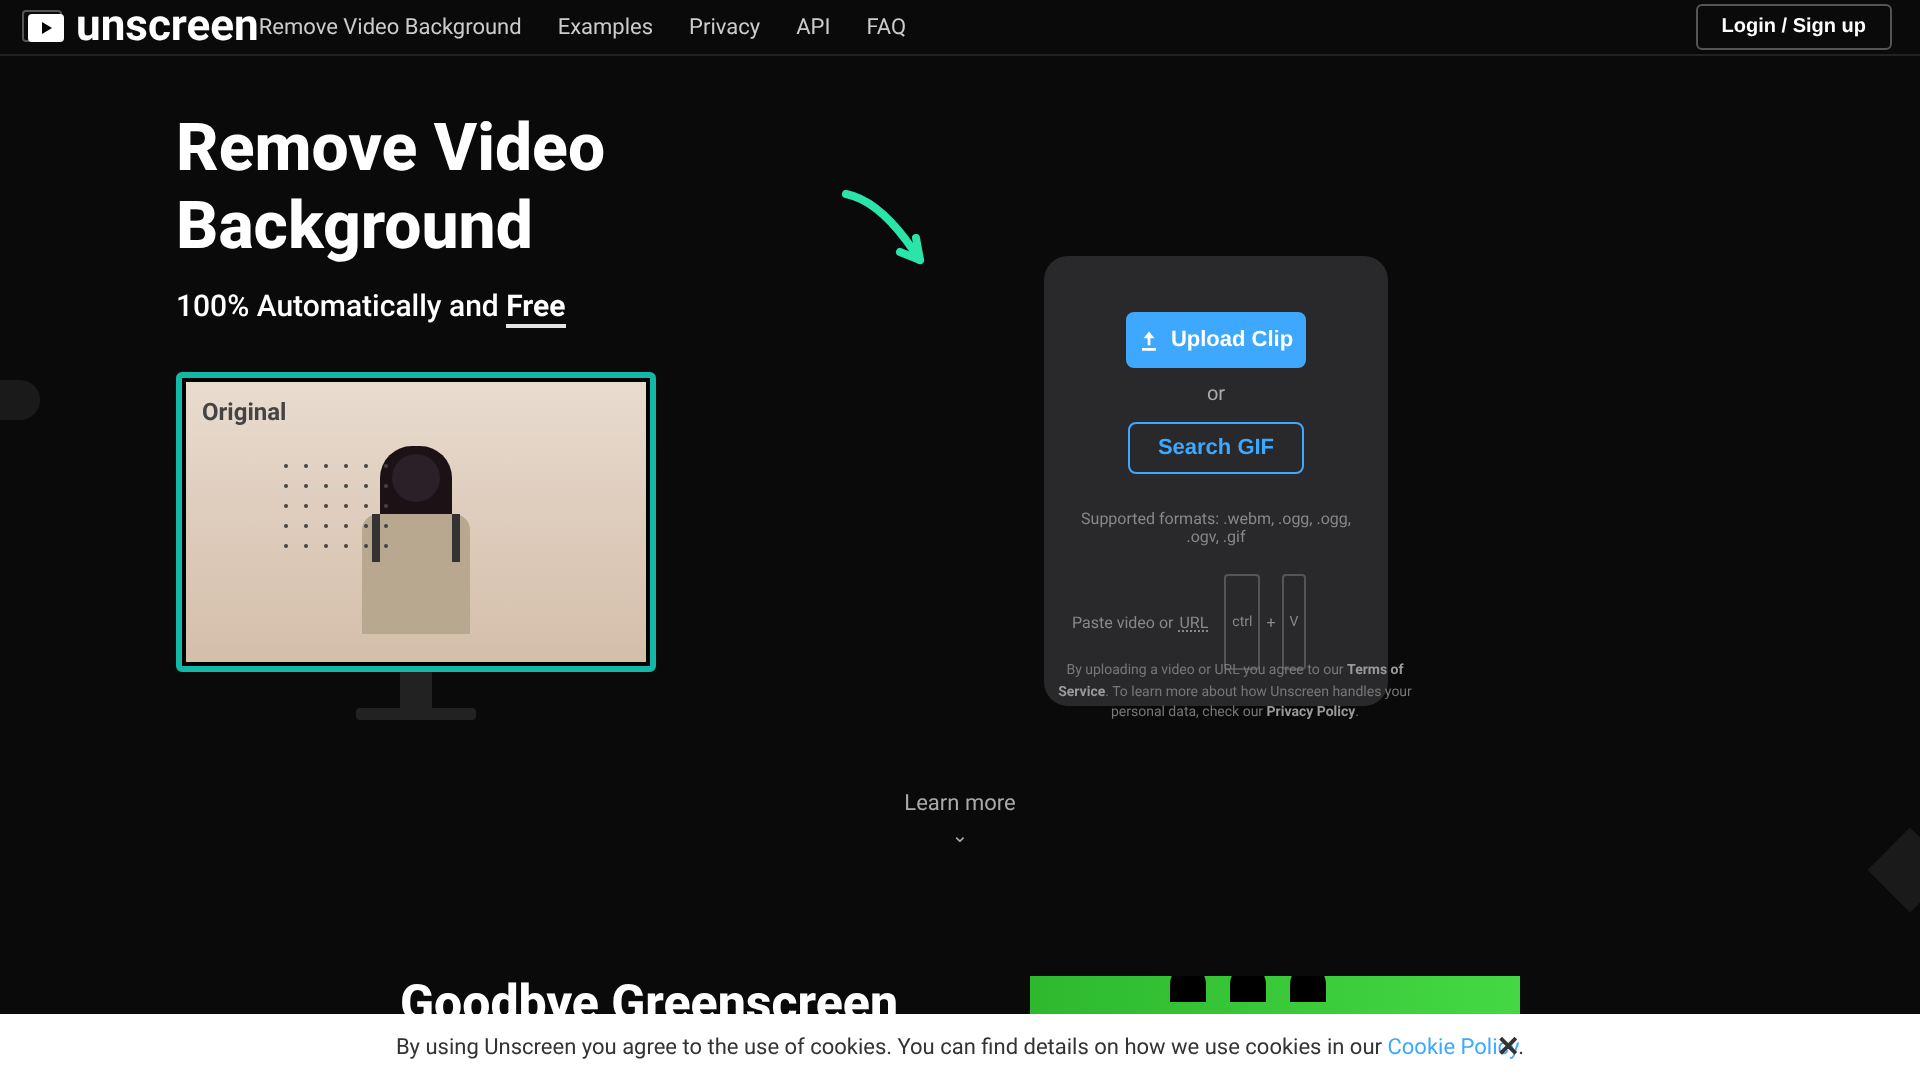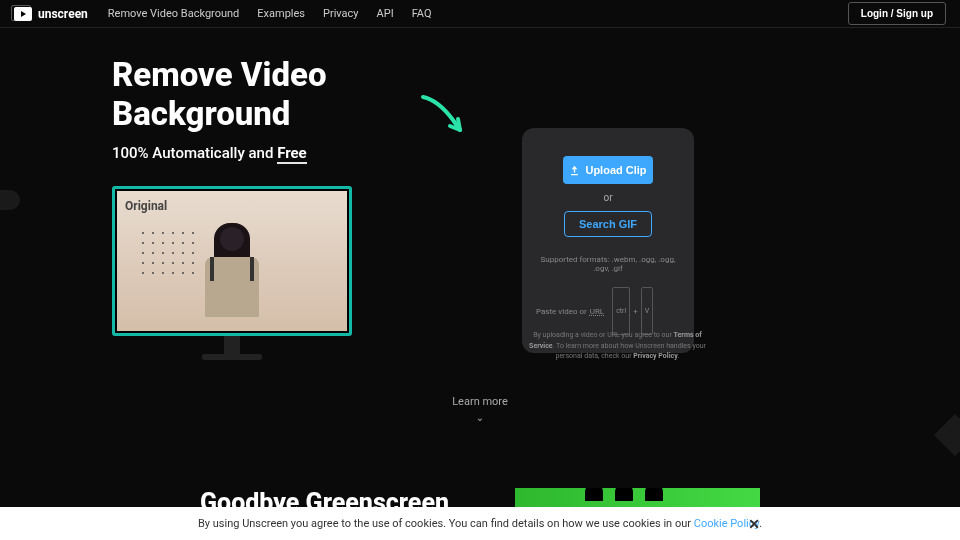--- a/index.html
+++ b/index.html
@@ -1,25 +1,25 @@
 <!DOCTYPE html>
 <html><head>
 <meta charset="utf-8">
 <style>
 *{margin:0;padding:0;box-sizing:border-box}
 body{background:#0a0a0a;color:#fff;font-family:-apple-system,BlinkMacSystemFont,"Segoe UI",Roboto,sans-serif;overflow-x:hidden;width:960px;height:540px;position:relative}
 .header{display:flex;align-items:center;justify-content:space-between;padding:8px 14px;border-bottom:1px solid #222;height:28px}
-.logo{display:flex;align-items:flex-end;gap:6px;color:#fff;font-weight:700;font-size:12px}
+.logo{display:flex;align-items:center;gap:6px;color:#fff;font-weight:700;font-size:22px}
 .logo-icon{width:18px;height:14px;background:#fff;border-radius:2px;position:relative;display:flex;align-items:center;justify-content:center}
 .logo-icon::after{content:"";width:0;height:0;border-left:5px solid #000;border-top:3px solid transparent;border-bottom:3px solid transparent;margin-left:1px}
 .logo-icon::before{content:"";position:absolute;left:-3px;top:-2px;width:18px;height:14px;border:1px solid #555;border-radius:2px;z-index:-1}
-.nav{display:flex;gap:18px;margin-left:20px}
+.nav{display:flex;gap:18px;}
 .nav a{color:#ccc;text-decoration:none;font-size:11px;cursor:pointer}
 .login-btn{border:1px solid #555;background:transparent;color:#fff;padding:5px 12px;font-size:10px;font-weight:600;border-radius:3px;cursor:pointer}
-.main{display:flex;padding:28px 0 0 112px;position:relative}
+.main{display:flex;padding:28px 0 0 88px;position:relative}
 .hero-left{width:300px}
 .hero-title{font-size:33px;font-weight:800;line-height:1.18;margin-bottom:10px}
 .hero-sub{font-size:15px;font-weight:500;margin-bottom:24px}
 .hero-sub .free{border-bottom:2px solid #e5e5e5;font-weight:700}
 .monitor{position:relative;width:240px;margin-top:0}
 .monitor-screen{width:240px;height:150px;background:#000;border:3px solid #14b8a6;border-radius:3px;padding:2px;position:relative;overflow:hidden}
 .video-img{width:100%;height:100%;position:relative;background:linear-gradient(180deg,#e8dccf 0%,#dcc9b8 60%,#d4bfa9 100%)}
 .orig-label{position:absolute;top:8px;left:8px;color:#444;font-weight:700;font-size:12px}
 .person{position:absolute;left:50%;transform:translateX(-50%);bottom:0;width:80px;height:110px}
 .person-head{width:24px;height:24px;background:#2a2028;border-radius:50%;position:absolute;top:6px;left:28px}

